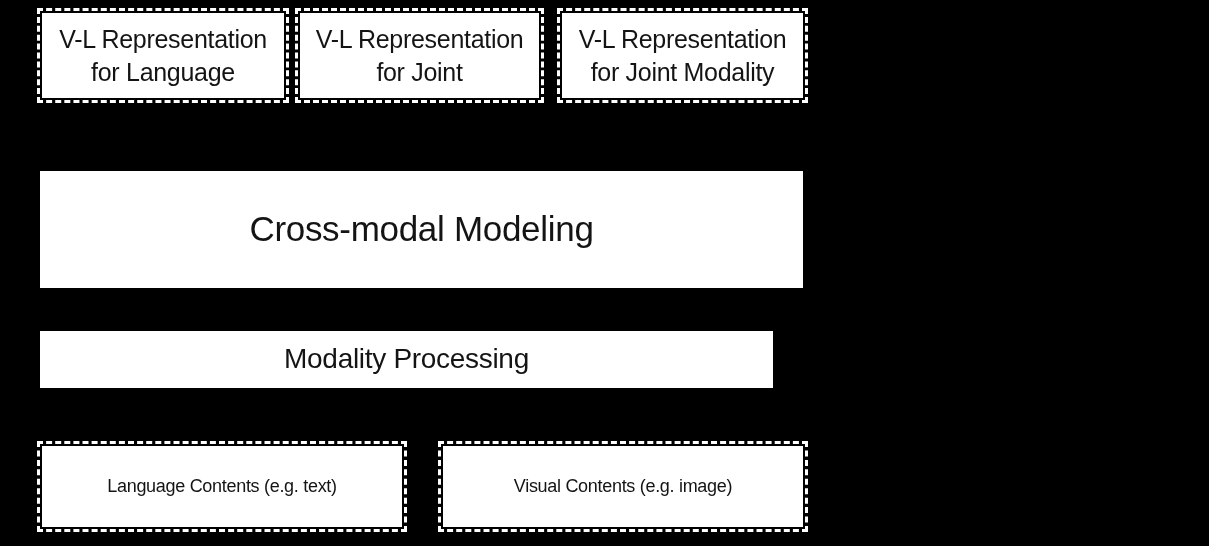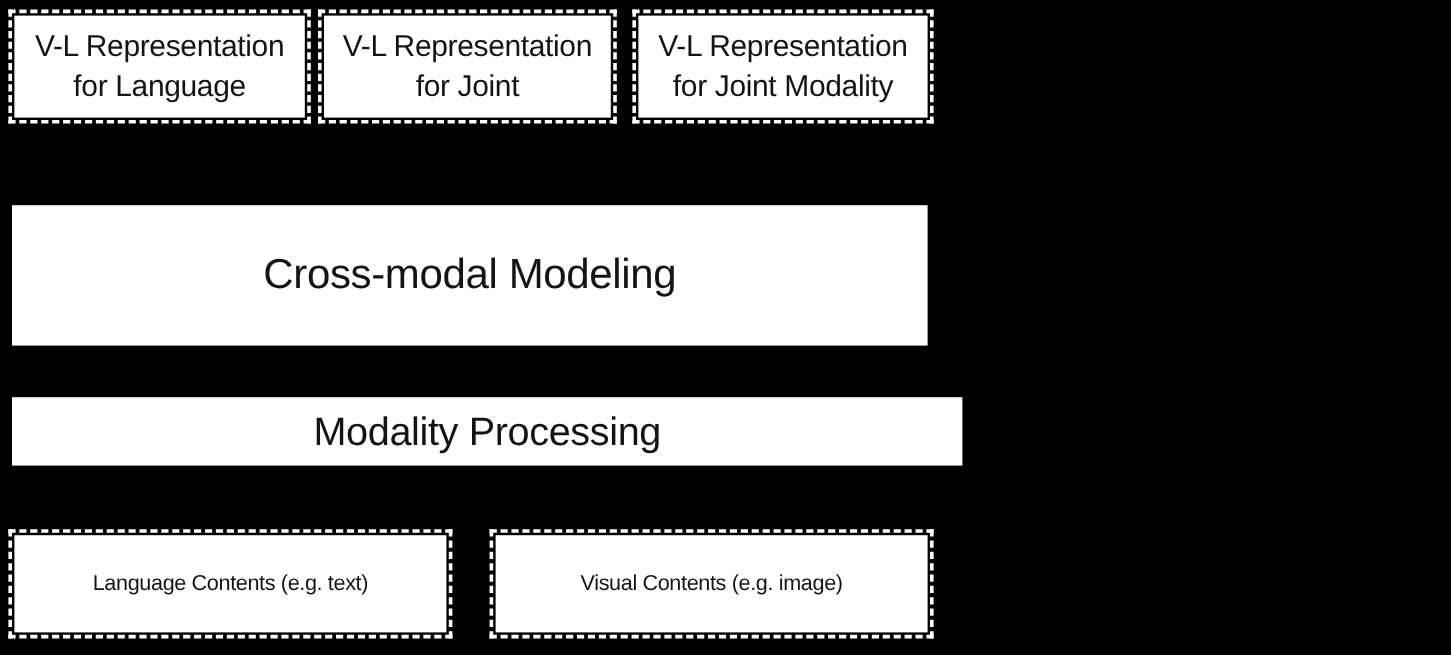--- a/index.html
+++ b/index.html
@@ -19,20 +19,21 @@
   .box {
     position: absolute;
     background: #ffffff;
     display: flex;
     flex-direction: column;
     align-items: center;
     justify-content: center;
     text-align: center;
     letter-spacing: -0.3px;
     line-height: 1.32;
+    margin-left: 30px;
   }
   .dashed {
     outline: 3px dashed #ffffff;
     outline-offset: 2px;
   }
   .top-box {
     top: 13px;
     height: 85px;
     font-size: 25px;
   }
@@ -42,23 +43,23 @@
   .cross-modal {
     left: 10px;
     top: 171px;
     width: 763px;
     height: 117px;
     font-size: 35px;
   }
   .modality {
     left: 10px;
     top: 331px;
-    width: 792px;
+    width: 733px;
     height: 57px;
-    font-size: 33px;
+    font-size: 28px;
   }
   .bottom-box {
     top: 446px;
     height: 81px;
     font-size: 18px;
   }
   .bottom-box-1 { left: 12px;  width: 360px; }
   .bottom-box-2 { left: 413px; width: 360px; }
   .line { display: block; }
 </style>

